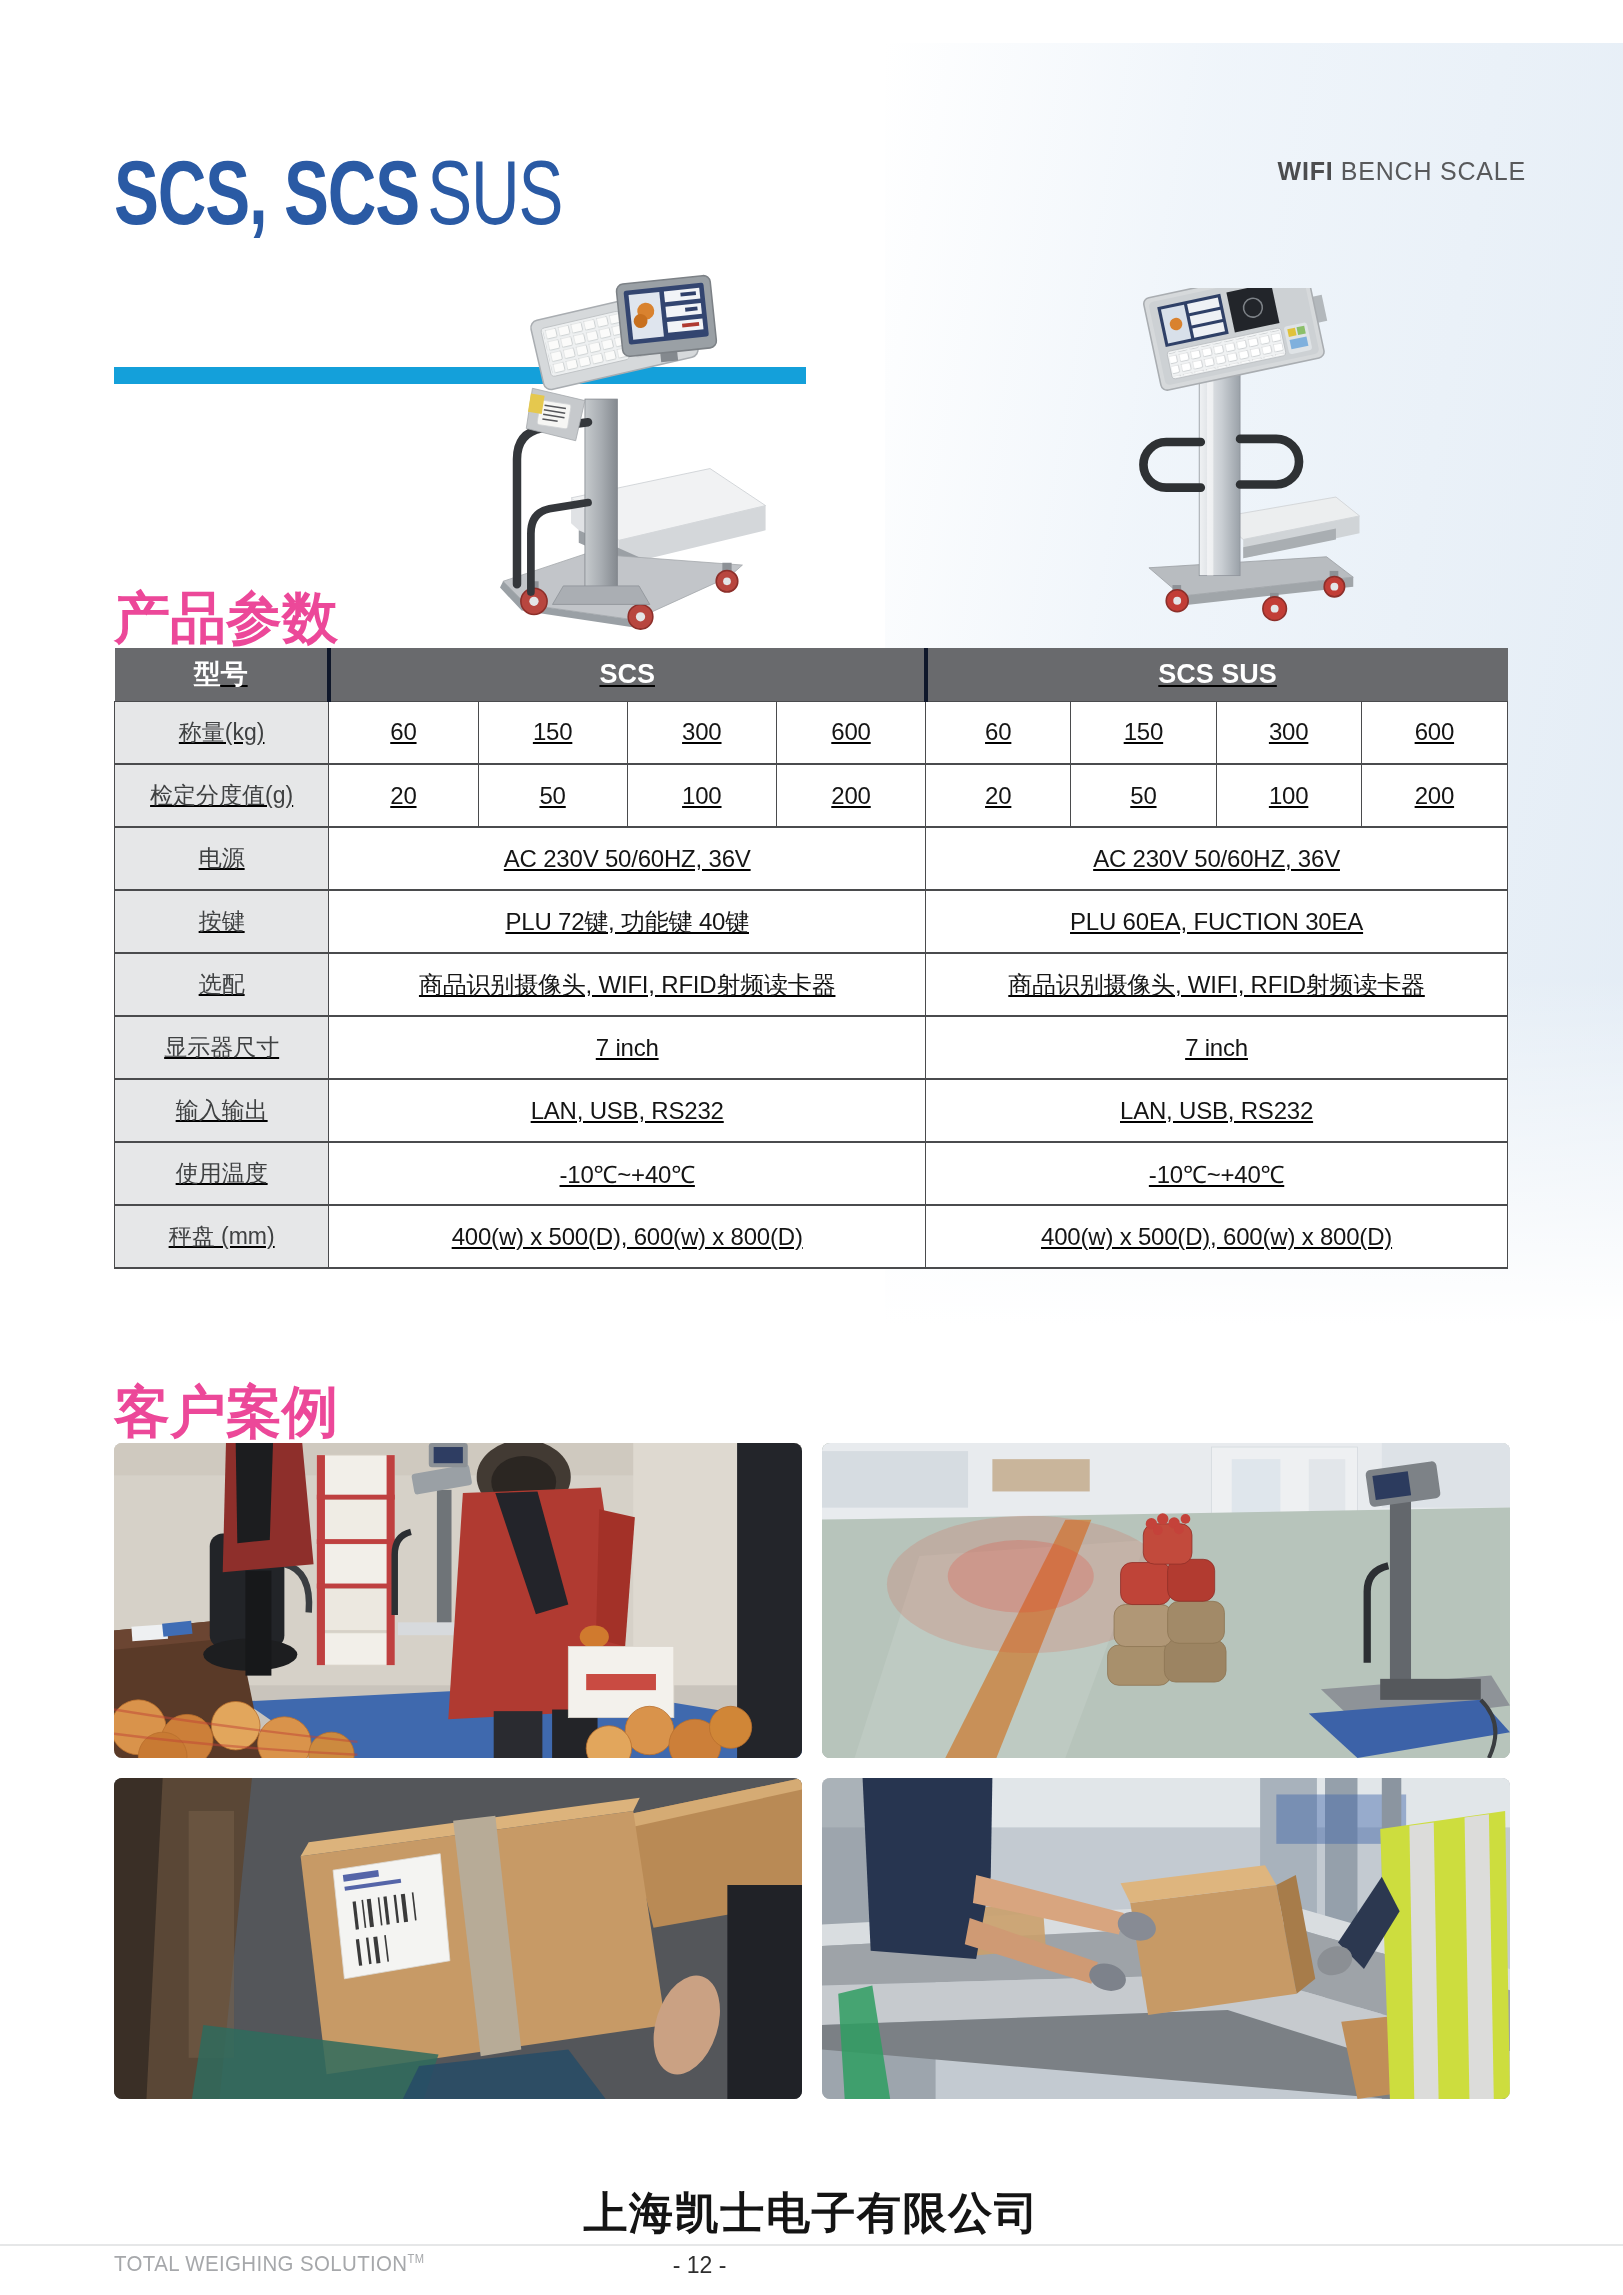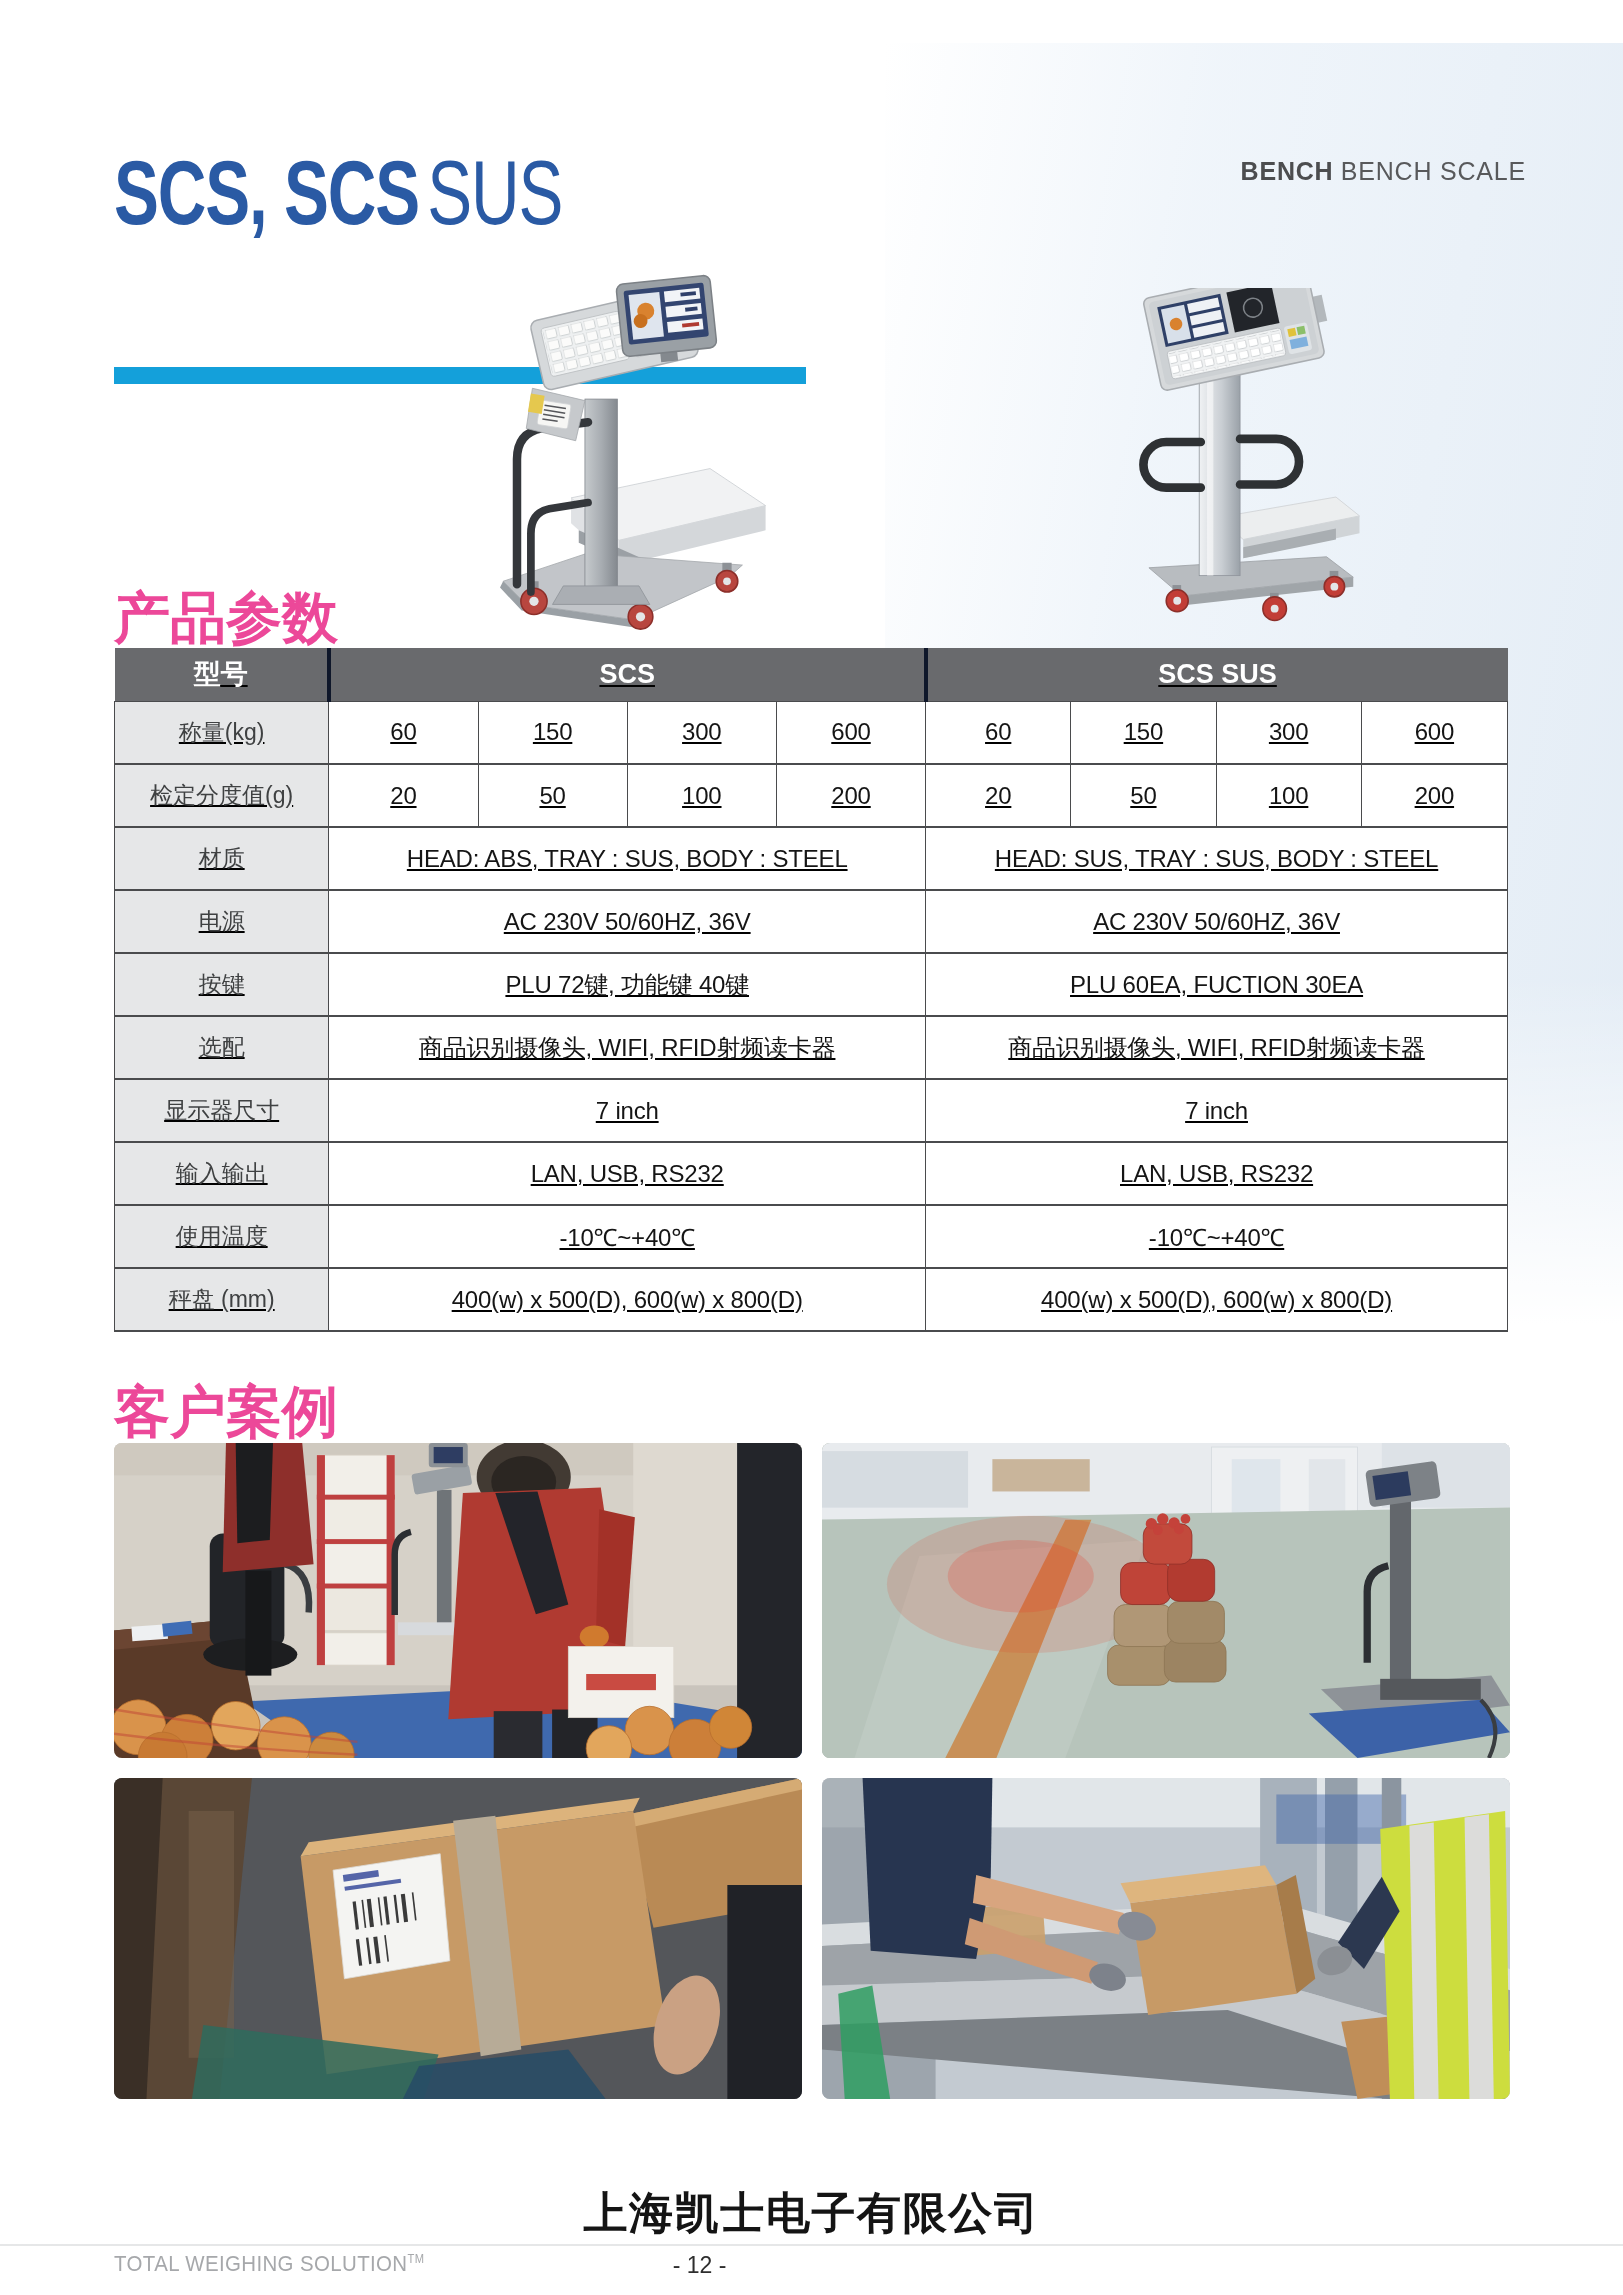--- a/index.html
+++ b/index.html
@@ -62,21 +62,21 @@
 
   <div class="bg-panel">
     
     
     
     
   </div>
 
   <div class="title"><span>SCS, SCS</span><span class="light">SUS</span></div>
   <div class="title-rule"></div>
-  <div class="tagline"><span class="b">BENCH</span><span>BENCH SCALE</span></div>
+  <div class="tagline"><span class="b">WIFI</span><span>BENCH SCALE</span></div>
 
   <div class="abs" style="left:455px;top:231px;width:317px;height:359px;" aria-label="SCS trolley bench scale with display head, keyboard console, printer, handle and platform on red casters">
     <svg viewBox="0 0 410 465" width="317" height="359">
       <defs>
         <linearGradient id="lpole" x1="0" y1="0" x2="1" y2="0">
           <stop offset="0" stop-color="#c6cacd"></stop>
             <stop offset="0.5" stop-color="#a8adb2"></stop>
             <stop offset="1" stop-color="#84898f"></stop>
         </linearGradient>
         <pattern id="keysA" width="17" height="15" patternUnits="userSpaceOnUse">
@@ -247,25 +247,20 @@
             <td class="val">20</td>
             <td class="val">50</td>
             <td class="val">100</td>
             <td class="val">200</td>
             <td class="val">20</td>
             <td class="val">50</td>
             <td class="val">100</td>
             <td class="val">200</td>
           </tr>
           <tr>
-            <td class="lab">材质</td>
-            <td class="val" colspan="4">HEAD: ABS, TRAY : SUS, BODY : STEEL</td>
-            <td class="val" colspan="4">HEAD: SUS, TRAY : SUS, BODY : STEEL</td>
-          </tr>
-          <tr>
             <td class="lab">电源</td>
             <td class="val" colspan="4">AC 230V 50/60HZ, 36V</td>
             <td class="val" colspan="4">AC 230V 50/60HZ, 36V</td>
           </tr>
           <tr>
             <td class="lab">按键</td>
             <td class="val" colspan="4">PLU 72键, 功能键 40键</td>
             <td class="val" colspan="4">PLU 60EA, FUCTION 30EA</td>
           </tr>
           <tr>

